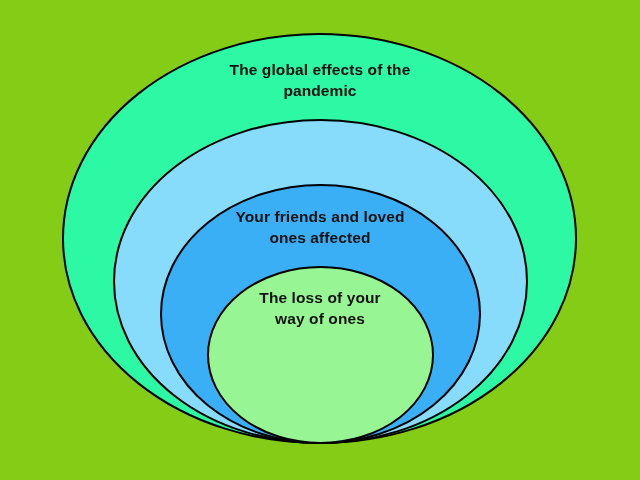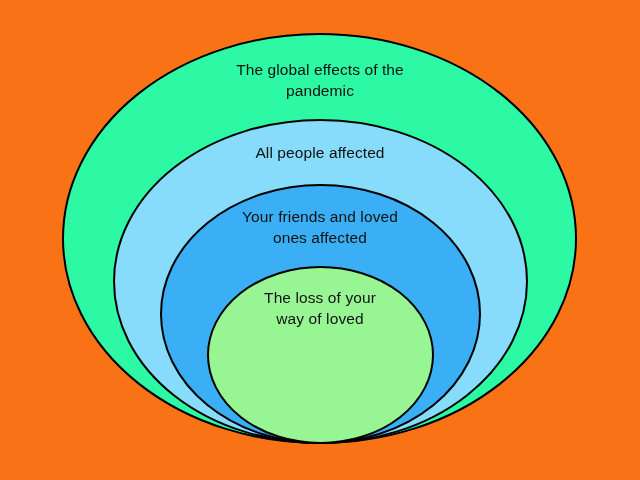--- a/index.html
+++ b/index.html
@@ -57,33 +57,32 @@
   }
   #label-inner {
     left: 240px;
     top: 288px;
     width: 160px;
   }
 </style>
 </head>
 <body>
 
-<div id="diagram-canvas" style="background: #f97316;">
+<div id="diagram-canvas" style="background: #84cc16; font-weight: bold;">
 
   <svg id="diagram-svg" viewBox="0 0 640 480" xmlns="http://www.w3.org/2000/svg">
     <ellipse cx="319.5" cy="238.5" rx="256.5" ry="204.5" fill="#2DF9A5" stroke="#000000" stroke-width="2"></ellipse>
     <ellipse cx="320.5" cy="281.5" rx="206.5" ry="161.5" fill="#87DBFB" stroke="#000000" stroke-width="2"></ellipse>
     <ellipse cx="320.5" cy="314" rx="159.5" ry="129" fill="#3BAFF5" stroke="#000000" stroke-width="2"></ellipse>
     <ellipse cx="320.5" cy="355" rx="112.5" ry="88" fill="#97F693" stroke="#000000" stroke-width="2"></ellipse>
   </svg>
 
   <div class="ring-label" id="label-outer" style="color: rgb(17, 17, 17);">The global effects of the
 pandemic</div>
 
-  <div class="ring-label" id="label-second" style="color: rgb(17, 17, 17);">All people affected</div>
 
   <div class="ring-label" id="label-third" style="color: rgb(17, 17, 17);">Your friends and loved
 ones affected</div>
 
   <div class="ring-label" id="label-inner" style="color: rgb(17, 17, 17);">The loss of your
-way of loved</div>
+way of ones</div>
 
 </div>
 
 </body></html>

